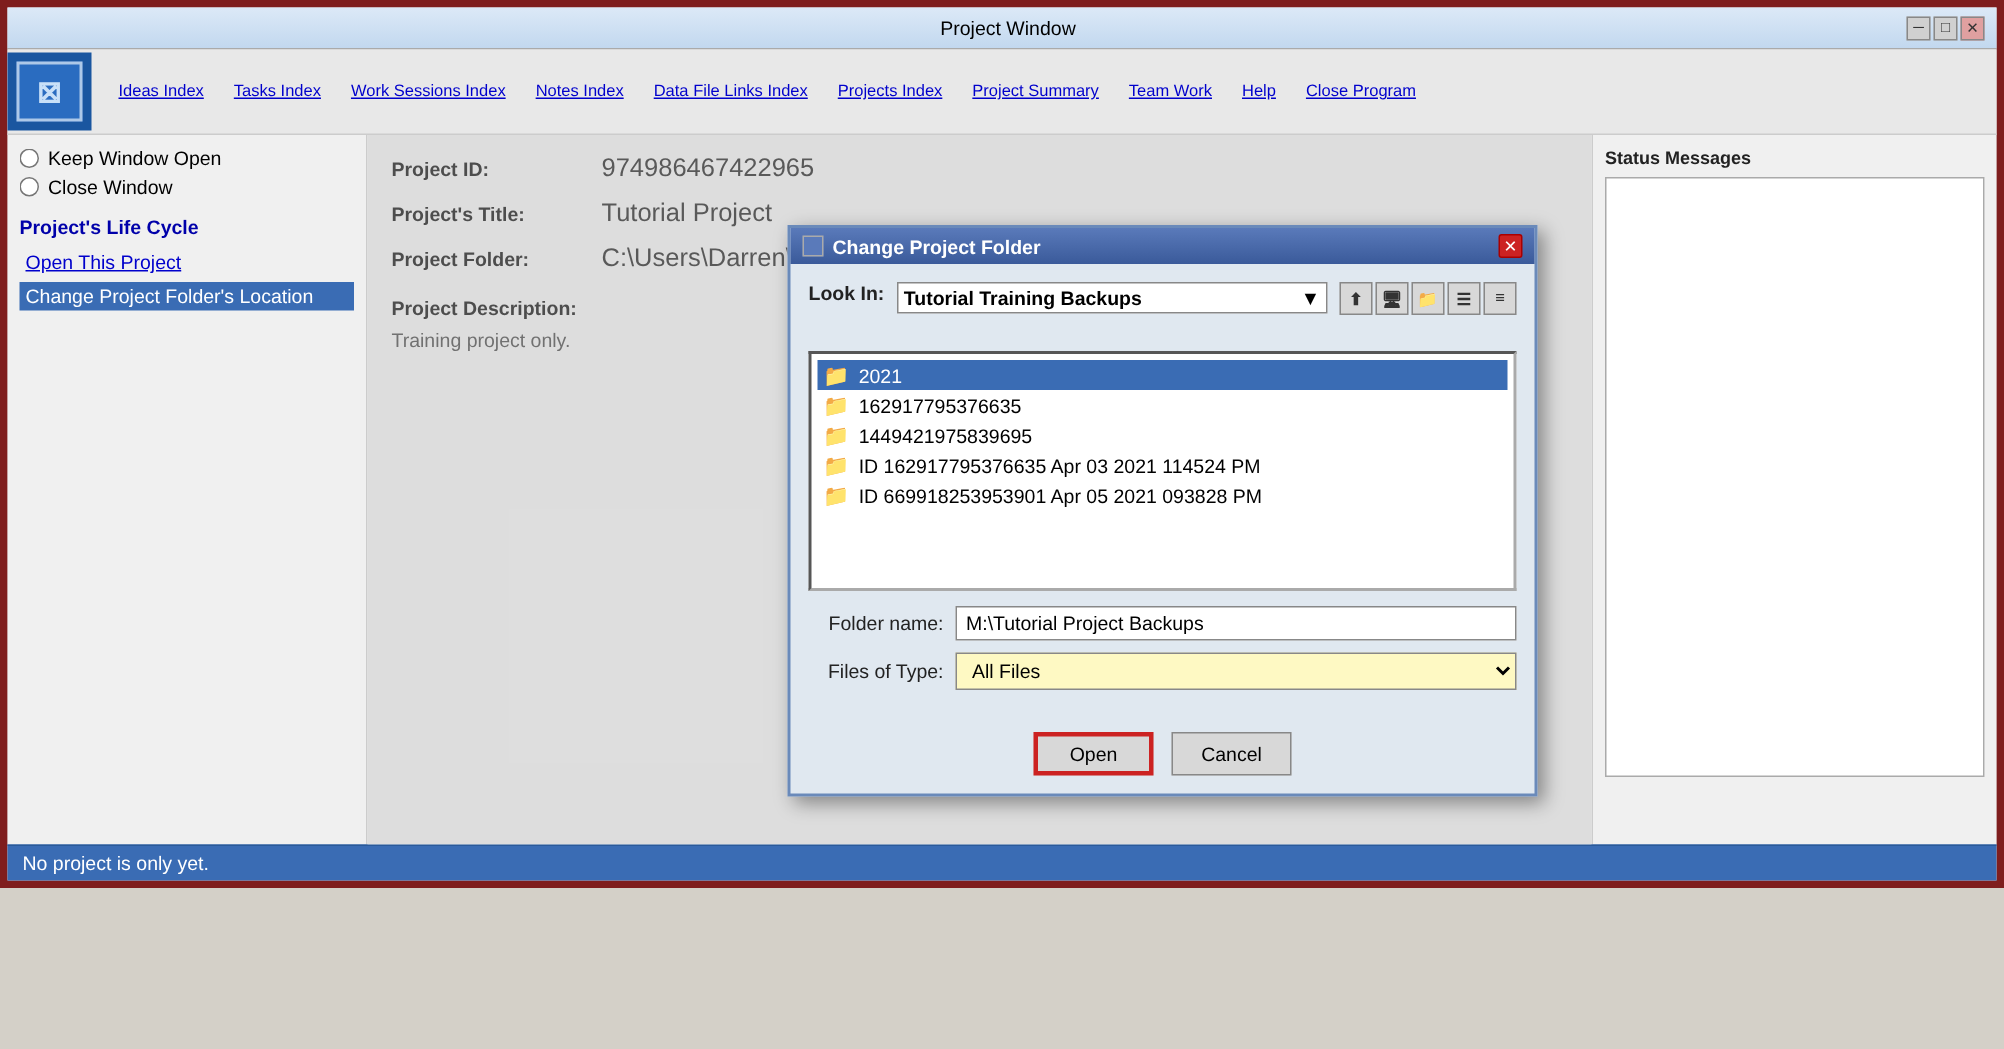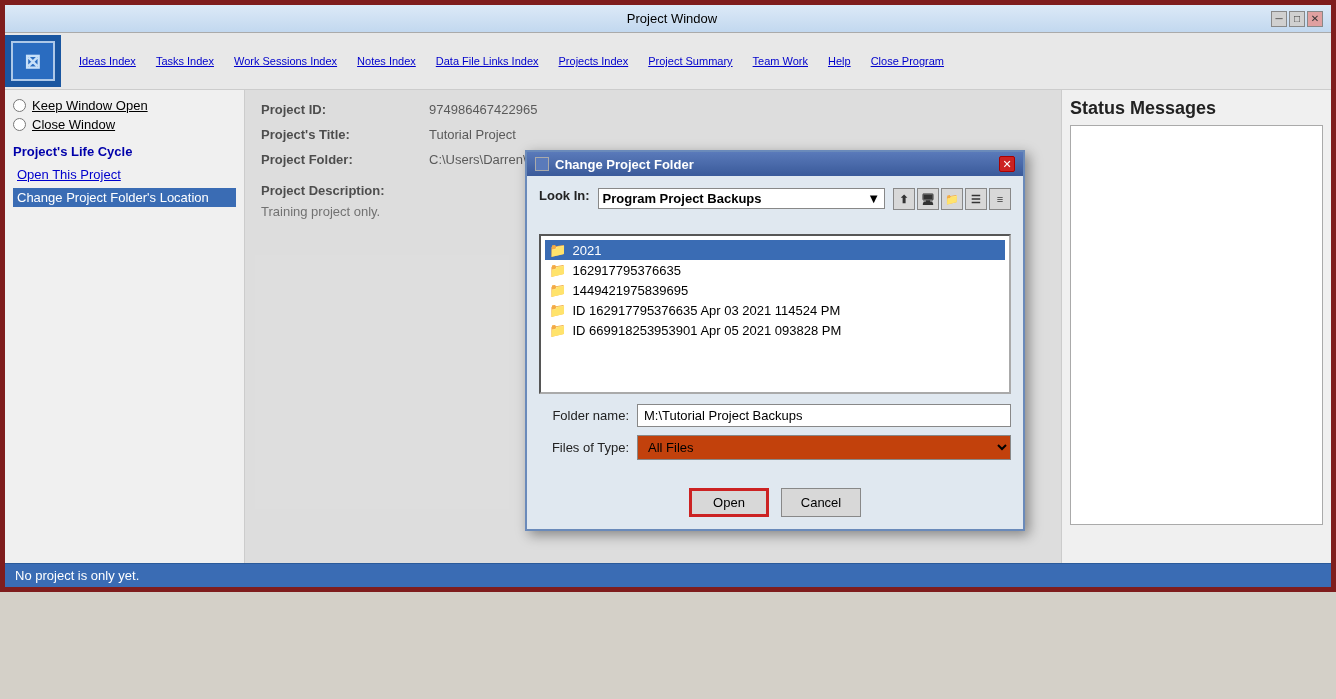--- a/index.html
+++ b/index.html
@@ -19,37 +19,37 @@
     .logo-inner { width: 44px; height: 40px; background: #2a6cc0; border: 2px solid #adc8e8; display: flex; align-items: center; justify-content: center; }
     .logo-symbol { color: #c8e0f8; font-size: 20px; font-weight: bold; }
     .menu-items { display: flex; gap: 0; flex-wrap: nowrap; }
     .menu-item { color: #0000cc; text-decoration: underline; cursor: pointer; padding: 4px 10px; font-size: 11px; white-space: nowrap; }
 
     
     .content-area { display: flex; flex: 1; overflow: hidden; }
 
     
     .sidebar { width: 240px; background: #f0f0f0; border-right: 1px solid #ccc; padding: 8px; flex-shrink: 0; }
-    .radio-group { margin-bottom: 12px; text-decoration: underline; }
+    .radio-group { margin-bottom: 12px; }
     .radio-item { display: flex; align-items: center; gap: 6px; margin-bottom: 4px; font-size: 13px; }
     .radio-item input[type="radio"] { margin: 0; }
     .section-title { color: #0000aa; font-weight: bold; font-size: 13px; margin-bottom: 6px; margin-top: 12px; }
     .sidebar-link { color: #0000cc; text-decoration: underline; cursor: pointer; font-size: 13px; margin-bottom: 4px; display: block; padding: 2px 4px; }
     .sidebar-link.active { background: #3a6cb4; color: white; text-decoration: none; }
 
     
     .main-panel { flex: 1; padding: 12px 16px; background: #f0f0f0; position: relative; }
     .field-row { display: flex; margin-bottom: 10px; align-items: baseline; }
     .field-label { font-weight: bold; color: #222; min-width: 140px; font-size: 13px; }
-    .field-value { color: #333; font-size: 13px; margin-left: 28px; }
+    .field-value { color: #333; font-size: 17px; }
     .desc-text { color: #555; font-size: 13px; margin-left: 0; }
 
     
     .status-panel { width: 270px; background: #f0f0f0; border-left: 1px solid #ccc; padding: 8px; flex-shrink: 0; }
-    .status-title { font-weight: bold; font-size: 18px; color: #222; margin-bottom: 6px; }
+    .status-title { font-weight: bold; font-size: 12px; color: #222; margin-bottom: 6px; }
     .status-box { border: 1px solid #aaa; background: white; min-height: 400px; }
 
     
     .status-bar { background: #3a6cb4; color: white; padding: 4px 10px; font-size: 13px; border-top: 1px solid #2a5a9a; }
 
     
     .dialog-overlay { position: absolute; top: 0; left: 0; right: 0; bottom: 0; background: rgba(180,180,180,0.3); display: flex; align-items: flex-start; justify-content: flex-start; padding-top: 60px; padding-left: 280px; z-index: 100; }
     .dialog { background: #e0e8f0; border: 2px solid #6a8aba; width: 500px; box-shadow: 4px 4px 12px rgba(0,0,0,0.4); }
     .dialog-title-bar { background: linear-gradient(to bottom, #5a7aba, #3a5a9a); display: flex; align-items: center; justify-content: space-between; padding: 4px 8px; height: 24px; }
     .dialog-title { color: white; font-size: 13px; font-weight: bold; }
@@ -65,21 +65,21 @@
 
     .file-list { border: 2px inset #aaa; background: white; min-height: 160px; margin-bottom: 10px; padding: 4px; }
     .file-item { display: flex; align-items: center; gap: 6px; padding: 2px 4px; cursor: pointer; font-size: 13px; }
     .file-item.selected { background: #3a6cb4; color: white; }
     .folder-icon { color: #d4a020; font-size: 14px; }
 
     .form-row { display: flex; align-items: center; margin-bottom: 8px; gap: 8px; }
     .form-label { font-size: 13px; color: #222; min-width: 90px; text-align: right; }
     .form-input { flex: 1; border: 1px solid #888; background: white; padding: 3px 6px; font-size: 13px; }
     .form-select-wrap { flex: 1; display: flex; }
-    .form-select { flex: 1; border: 1px solid #888; background: #c2410c; padding: 3px 6px; font-size: 13px; }
+    .form-select { flex: 1; border: 1px solid #888; background: #fef9c3; padding: 3px 6px; font-size: 13px; }
 
     .dialog-footer { display: flex; justify-content: center; gap: 12px; padding: 8px 12px 12px; }
     .dialog-btn { min-width: 80px; padding: 4px 12px; border: 1px solid #888; background: #d8d8d8; cursor: pointer; font-size: 13px; }
     .dialog-btn.primary { border: 3px solid #cc2222; background: #d8d8d8; }
   </style>
 </head>
 <body>
 
 <div class="window-chrome">
 
@@ -157,21 +157,21 @@
               <span class="dialog-title">Change Project Folder</span>
             </div>
             <div class="dialog-close-btn">✕</div>
           </div>
 
           <div class="dialog-body">
 
             <div class="look-in-row">
               <span class="look-in-label">Look In:</span>
               <div class="look-in-select">
-                <span>Program Project Backups</span>
+                <span>Tutorial Training Backups</span>
                 <span>▼</span>
               </div>
               <div class="look-in-tools">
                 <div class="tool-btn" title="Up">⬆</div>
                 <div class="tool-btn" title="Desktop">🖥</div>
                 <div class="tool-btn" title="New Folder">📁</div>
                 <div class="tool-btn" title="List">☰</div>
                 <div class="tool-btn" title="Details">≡</div>
               </div>
             </div>

